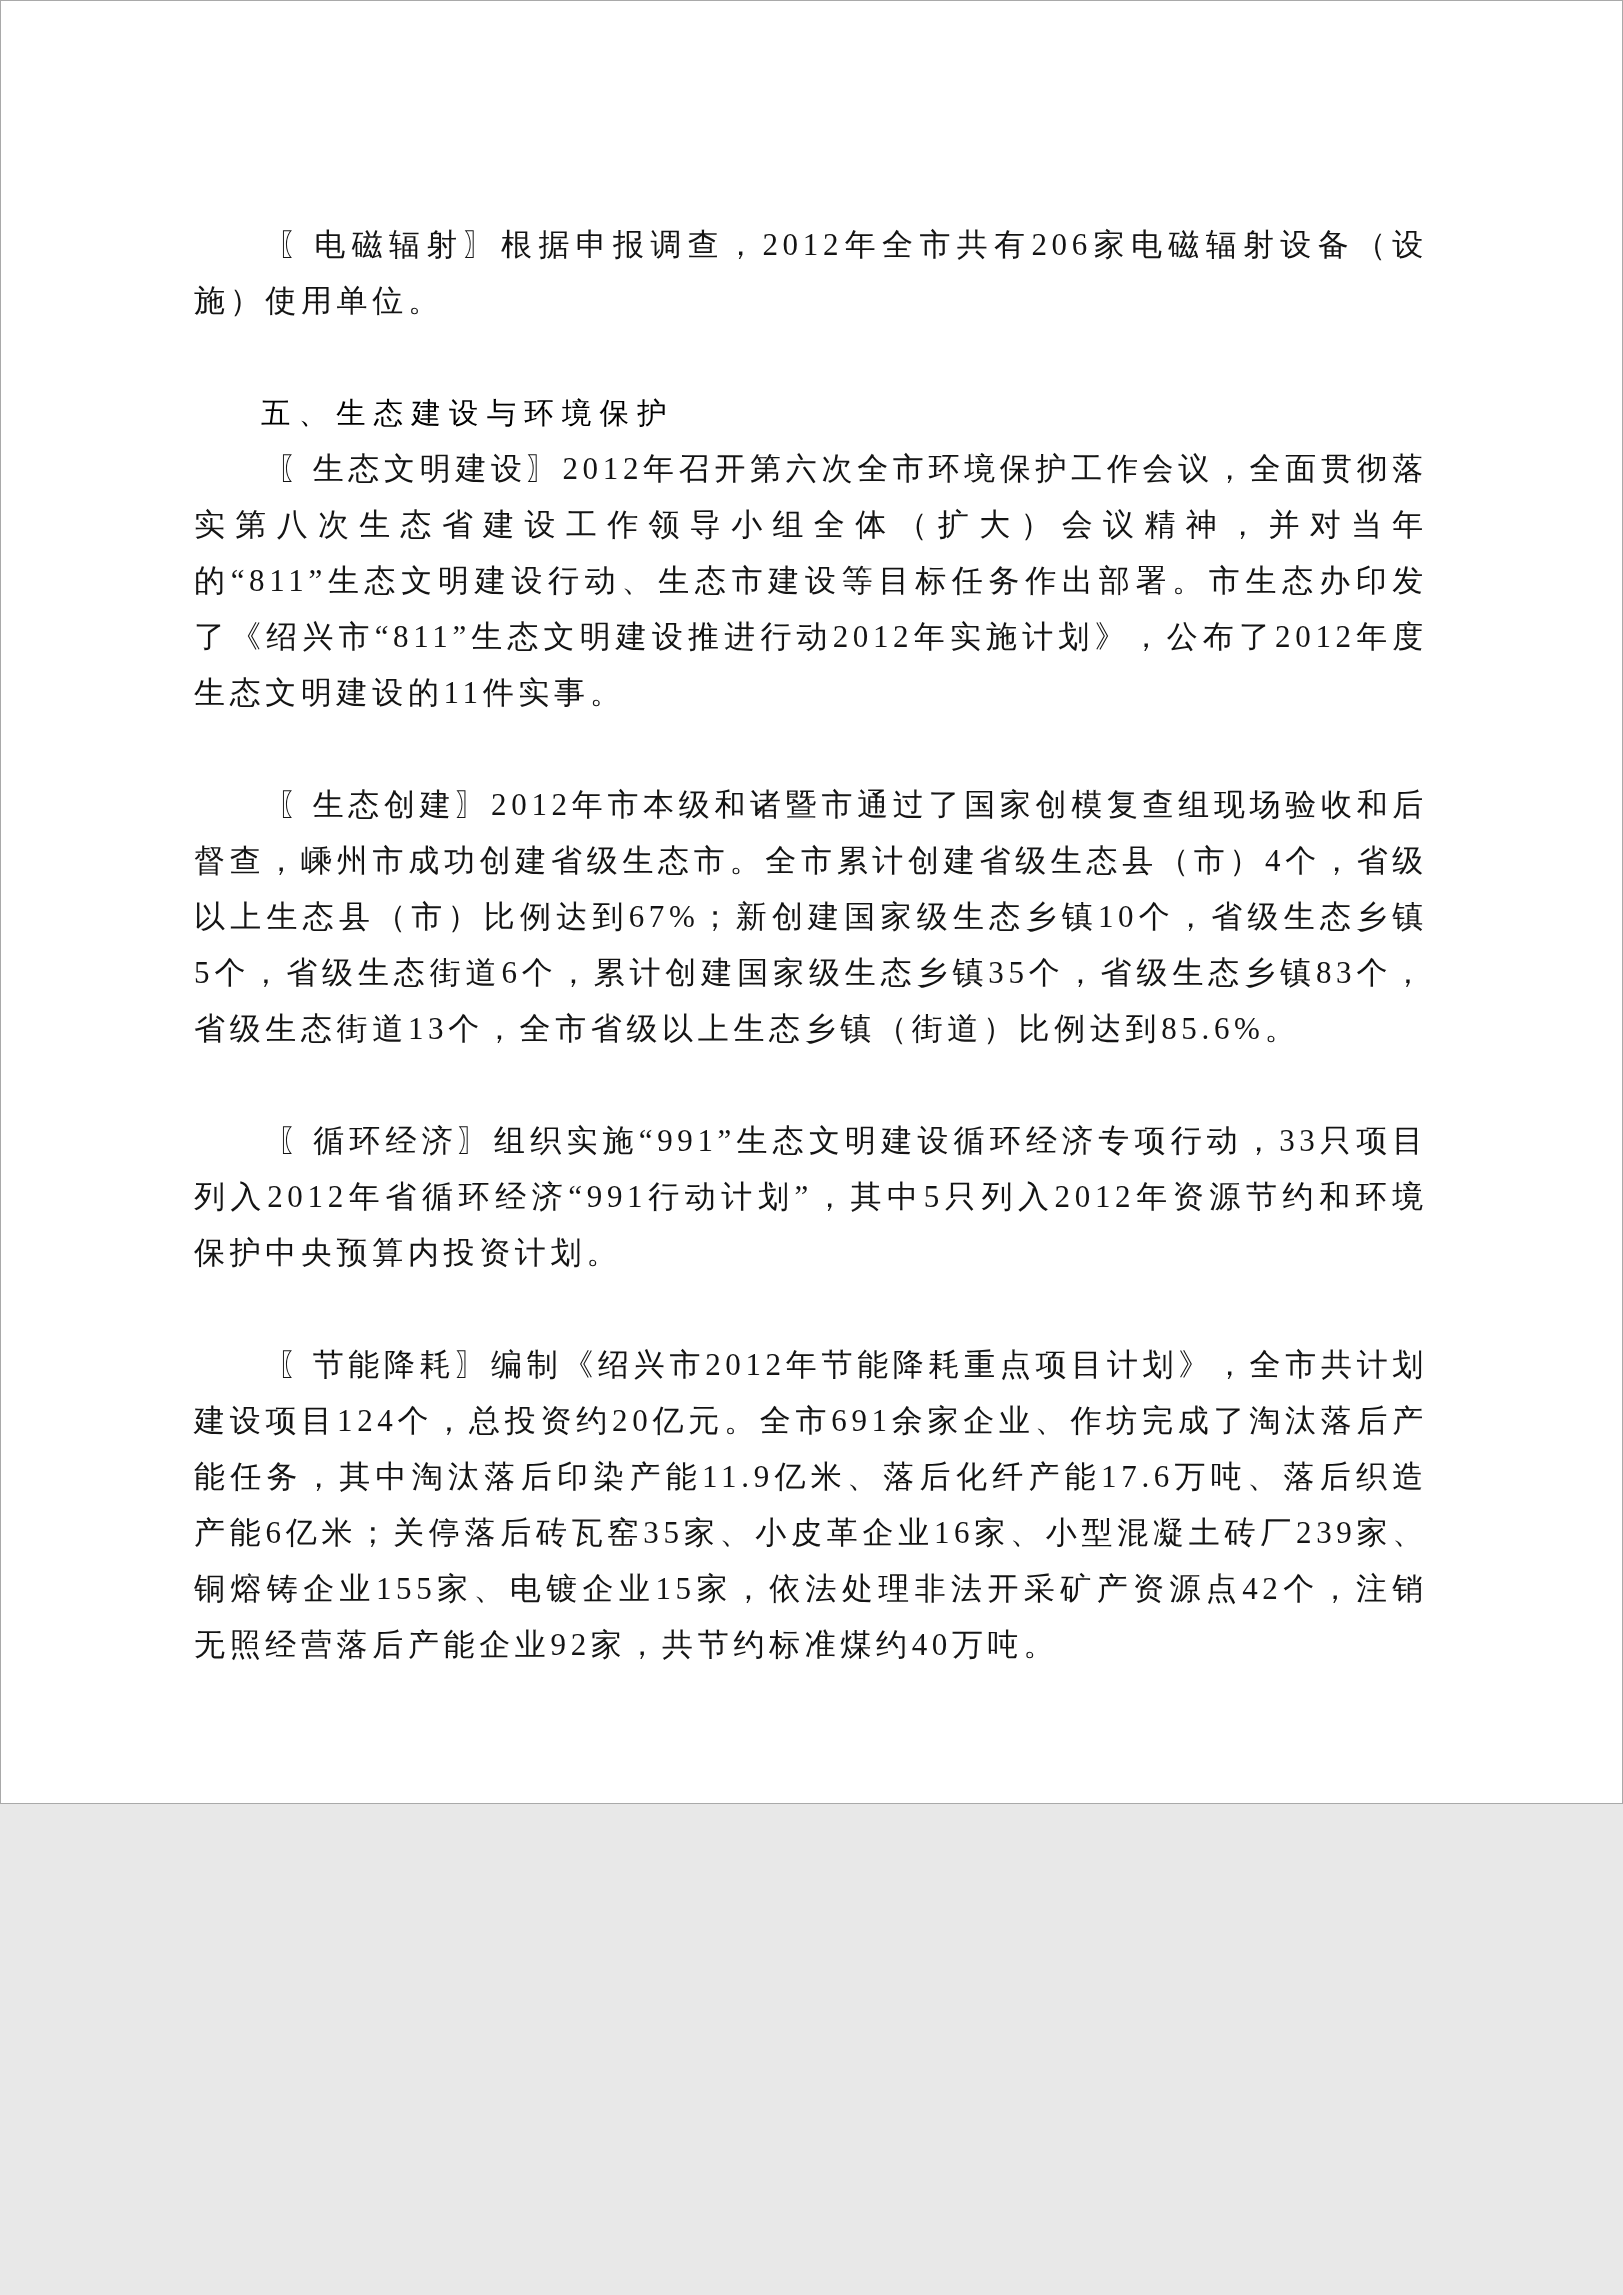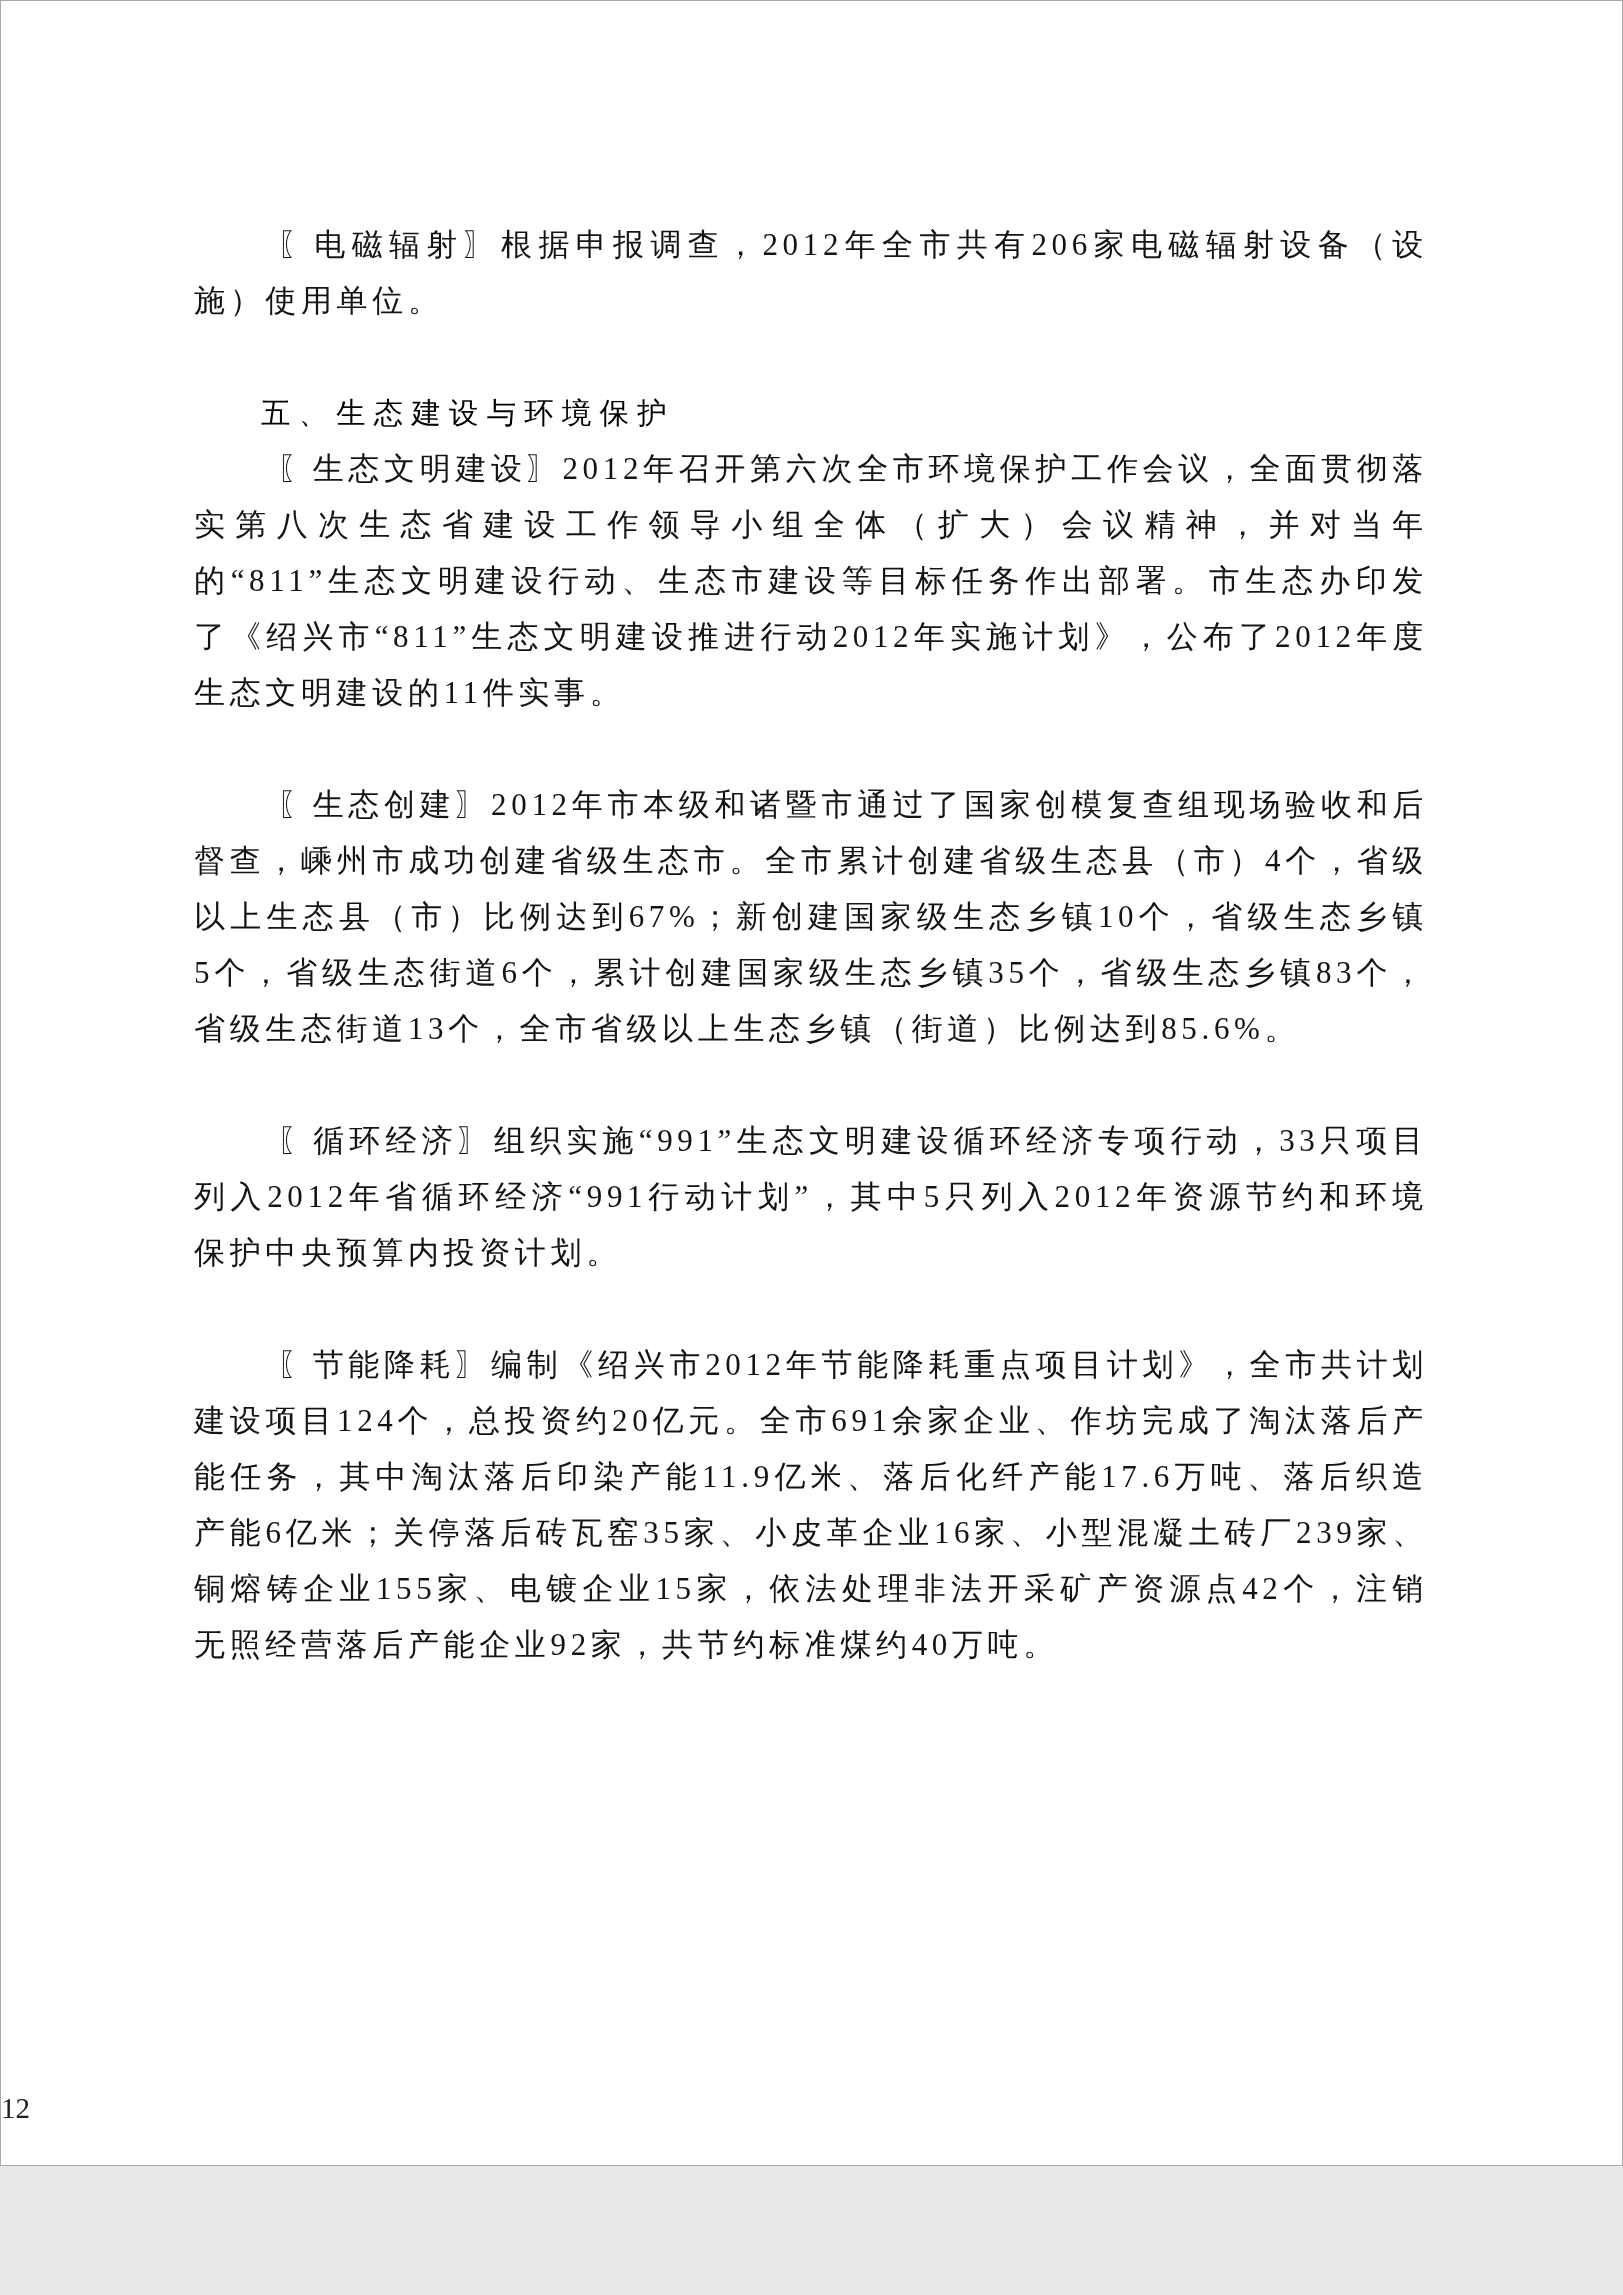--- a/index.html
+++ b/index.html
@@ -3,21 +3,21 @@
 <meta charset="utf-8">
 <style>
   html, body {
     margin: 0;
     padding: 0;
     background: #e8e8e8;
   }
   .page {
     position: relative;
     width: 1623px;
-    height: 2166px;
+    height: 1804px;
     background: #ffffff;
     border: 1.3px solid #a9a9a9;
     box-sizing: border-box;
     overflow: hidden;
   }
   .content {
     position: absolute;
     left: 193px;
     top: 216px;
     width: 1234px;

